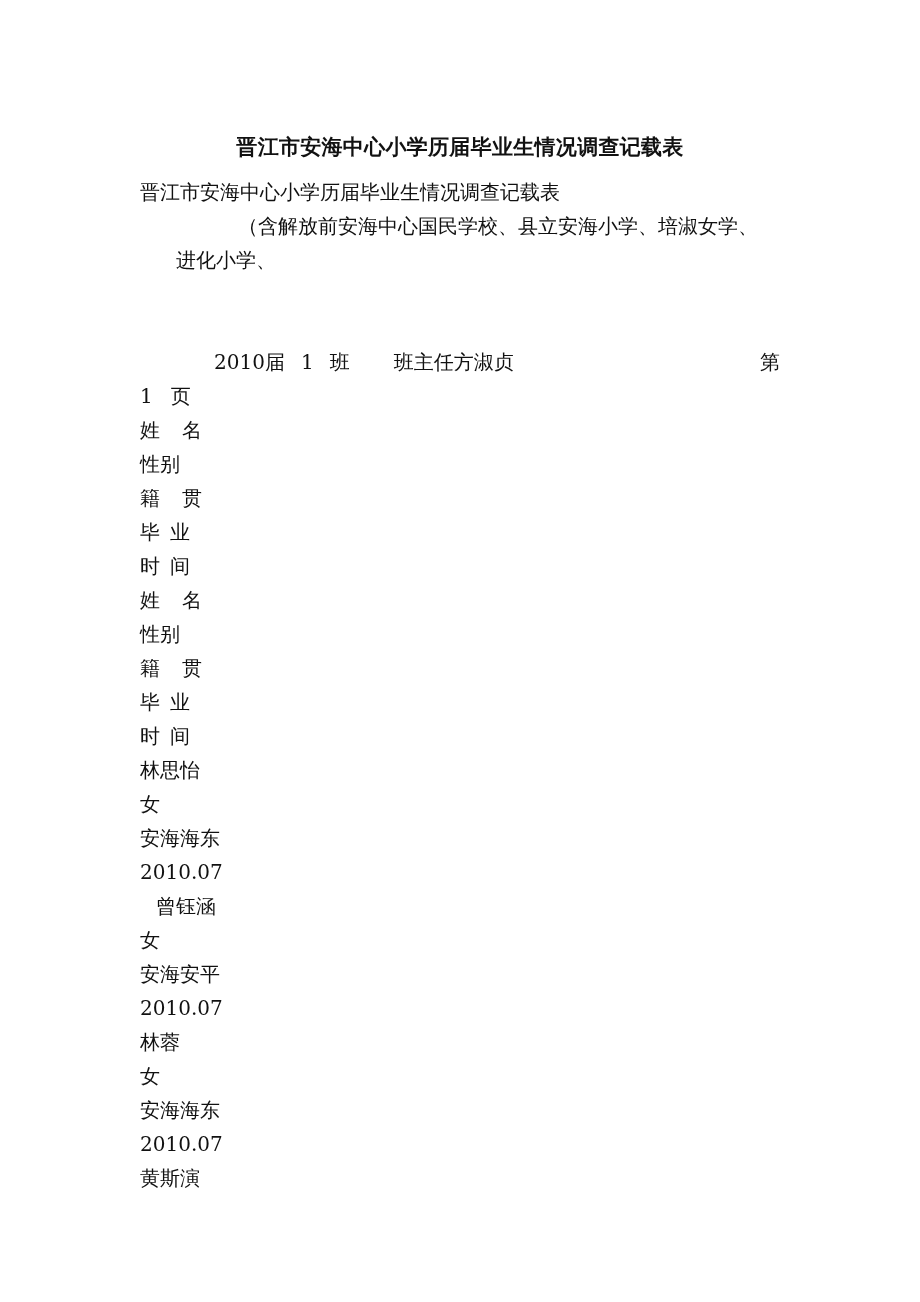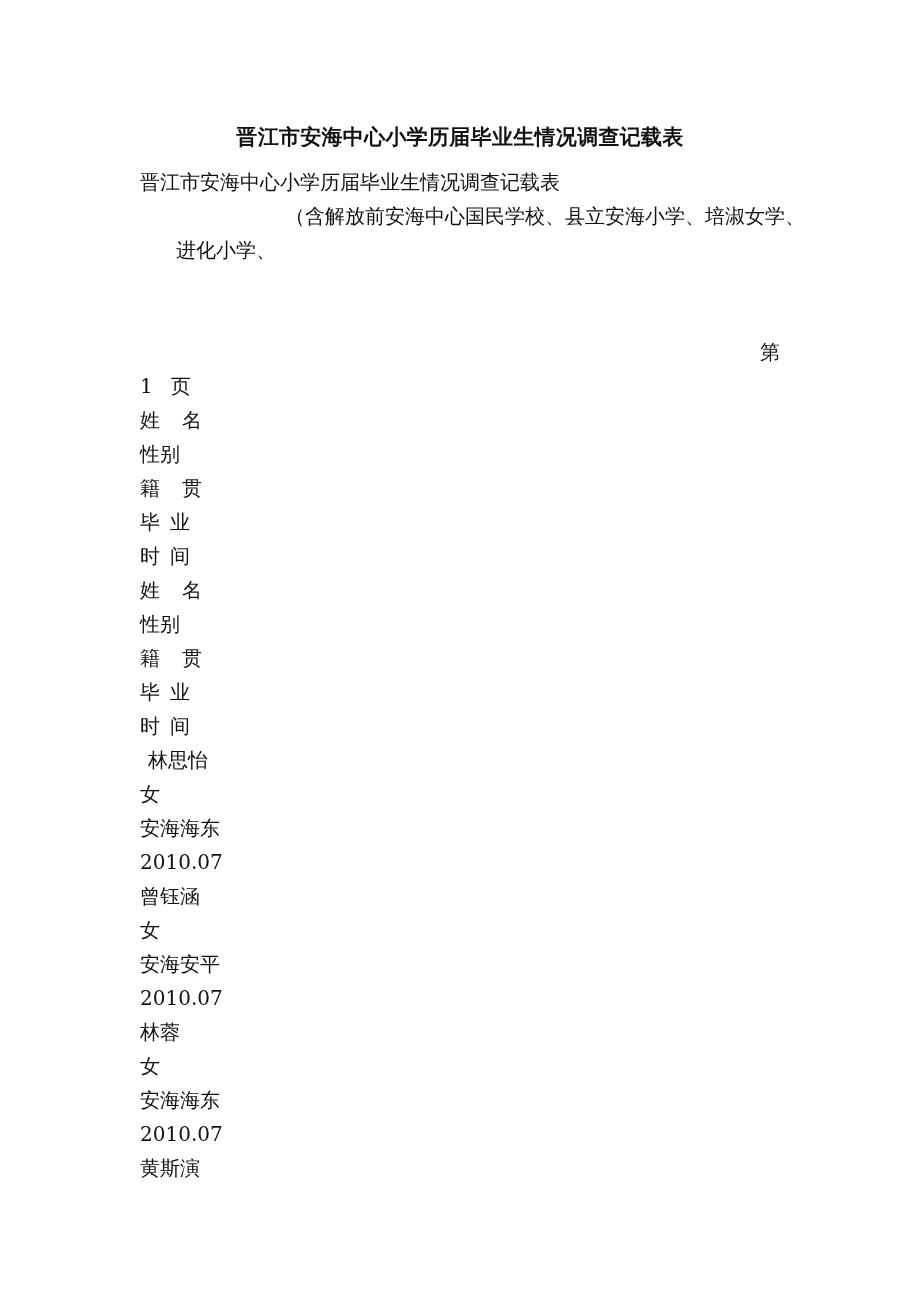--- a/index.html
+++ b/index.html
@@ -11,21 +11,21 @@
     width: 920px;
     height: 1302px;
     position: relative;
     overflow: hidden;
     font-family: "DejaVu Serif", "Liberation Serif", serif;
     color: #111111;
   }
   .page {
     position: absolute;
     left: 0;
-    top: 2px;
+    top: 12px;
     width: 920px;
     height: 1290px;
   }
   .title {
     position: absolute;
     left: 0;
     width: 920px;
     top: 121px;
     text-align: center;
     font-size: 21px;
@@ -33,60 +33,63 @@
     letter-spacing: 0.3px;
     white-space: nowrap;
   }
   .line {
     position: absolute;
     left: 140px;
     font-size: 20px;
     line-height: 24px;
     white-space: nowrap;
   }
-  .indent-1 { left: 238px; margin-left: 47px; }
+  .indent-1 { left: 238px; }
   .indent-2 { left: 238px; }
   .class-line { left: 214px; }
   .page-marker { left: 760px; }
   .gap { display: inline-block; }
 </style>
 </head>
 <body>
 
 <div class="page">
 
   <div class="title">晋江市安海中心小学历届毕业生情况调查记载表</div>
 
   <div class="line" style="top:168px;">晋江市安海中心小学历届毕业生情况调查记载表</div>
   <div class="line indent-1" style="top:202px;">（含解放前安海中心国民学校、县立安海小学、培淑女学、</div>
   <div class="line" style="top:236px;margin-left:36px;">进化小学、</div>
 
+  <div class="line class-line" style="top:338px;">
+    <span>2010届</span><span class="gap" style="width:16px;"></span><span>1</span><span class="gap" style="width:16px;"></span><span>班</span><span class="gap" style="width:44px;"></span><span>班主任</span><span>方淑贞</span>
+  </div>
   <div class="line page-marker" style="top:338px;">第</div>
   <div class="line" style="top:372px;text-align:center;">
     <span>1</span><span class="gap" style="width:18px;"></span><span>页</span>
   </div>
 
   <div class="line" style="top:406px;"><span>姓</span><span class="gap" style="width:22px;"></span><span>名</span></div>
   <div class="line" style="top:440px;">性别</div>
   <div class="line" style="top:474px;"><span>籍</span><span class="gap" style="width:22px;"></span><span>贯</span></div>
   <div class="line" style="top:508px;"><span>毕</span><span class="gap" style="width:10px;"></span><span>业</span></div>
   <div class="line" style="top:542px;"><span>时</span><span class="gap" style="width:10px;"></span><span>间</span></div>
 
   <div class="line" style="top:576px;"><span>姓</span><span class="gap" style="width:22px;"></span><span>名</span></div>
   <div class="line" style="top:610px;">性别</div>
   <div class="line" style="top:644px;"><span>籍</span><span class="gap" style="width:22px;"></span><span>贯</span></div>
   <div class="line" style="top:678px;"><span>毕</span><span class="gap" style="width:10px;"></span><span>业</span></div>
   <div class="line" style="top:712px;"><span>时</span><span class="gap" style="width:10px;"></span><span>间</span></div>
 
-  <div class="line" style="top:746px;margin-left:8px;">林思怡</div>
+  <div class="line" style="top:746px;">林思怡</div>
   <div class="line" style="top:780px;">女</div>
   <div class="line" style="top:814px;">安海海东</div>
   <div class="line" style="top:848px;">2010.07</div>
 
-  <div class="line" style="top:882px;">曾钰涵</div>
+  <div class="line" style="top:882px;margin-left:16px;">曾钰涵</div>
   <div class="line" style="top:916px;">女</div>
   <div class="line" style="top:950px;">安海安平</div>
   <div class="line" style="top:984px;">2010.07</div>
 
   <div class="line" style="top:1018px;">林蓉</div>
   <div class="line" style="top:1052px;">女</div>
   <div class="line" style="top:1086px;">安海海东</div>
   <div class="line" style="top:1120px;">2010.07</div>
 
   <div class="line" style="top:1154px;">黄斯演</div>

